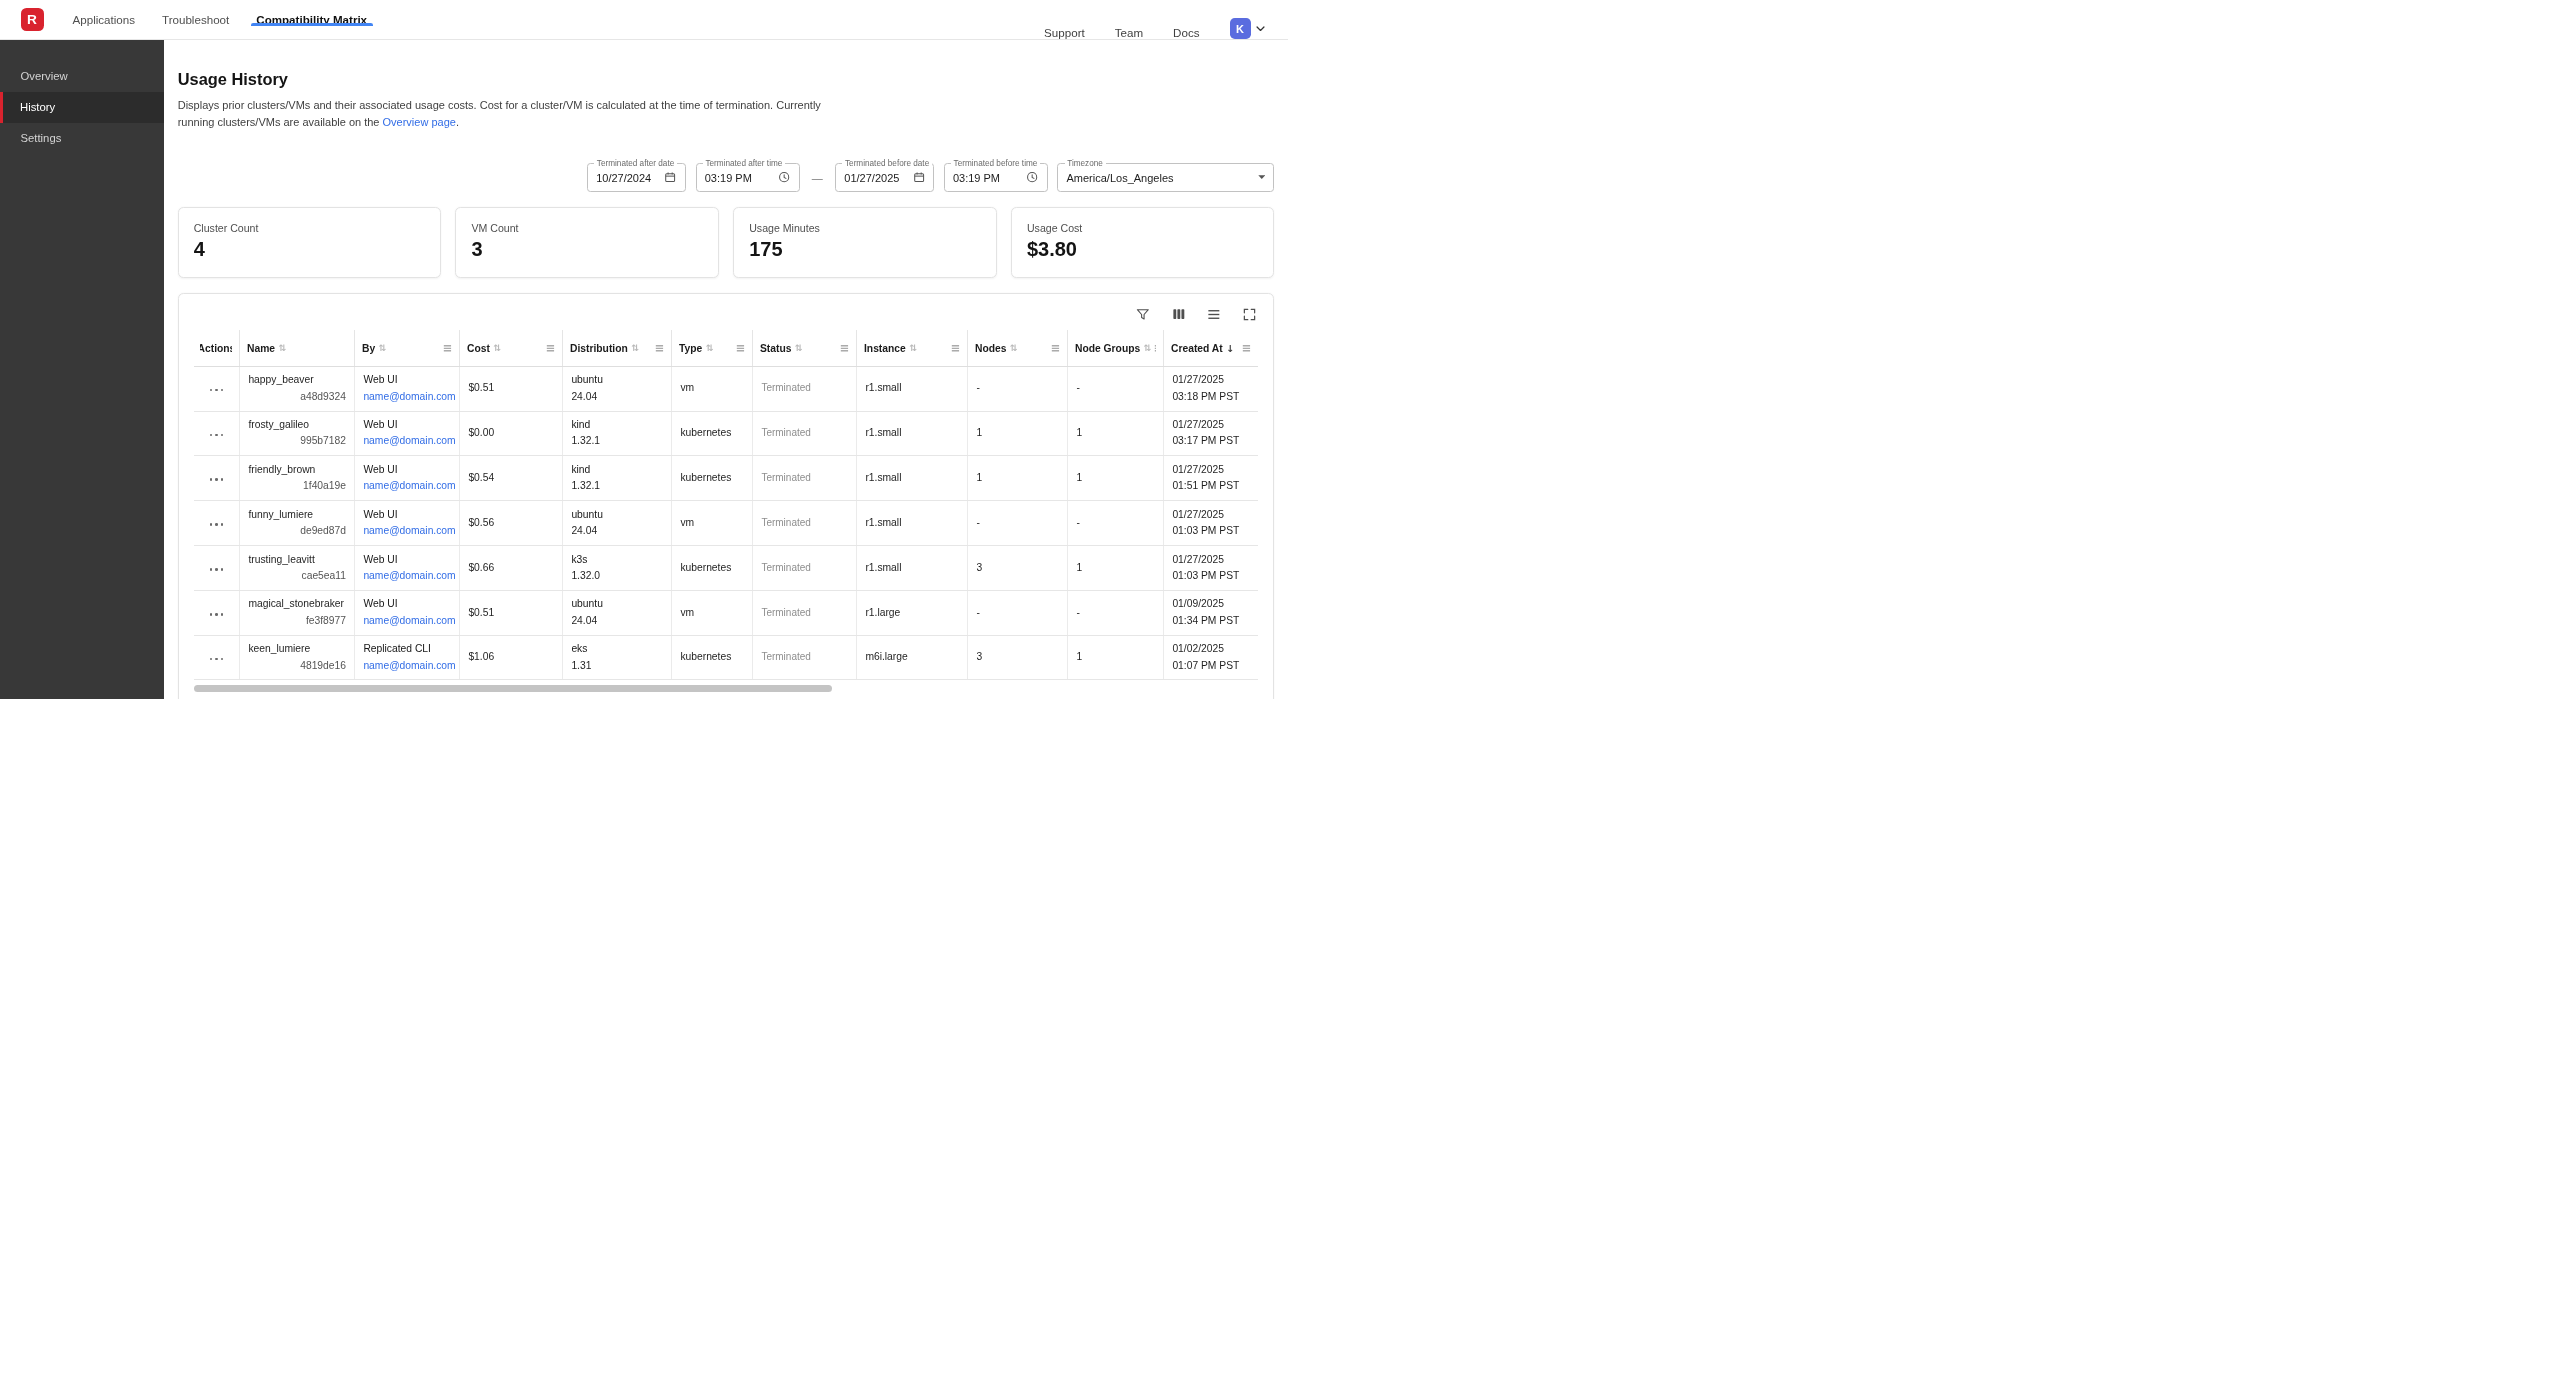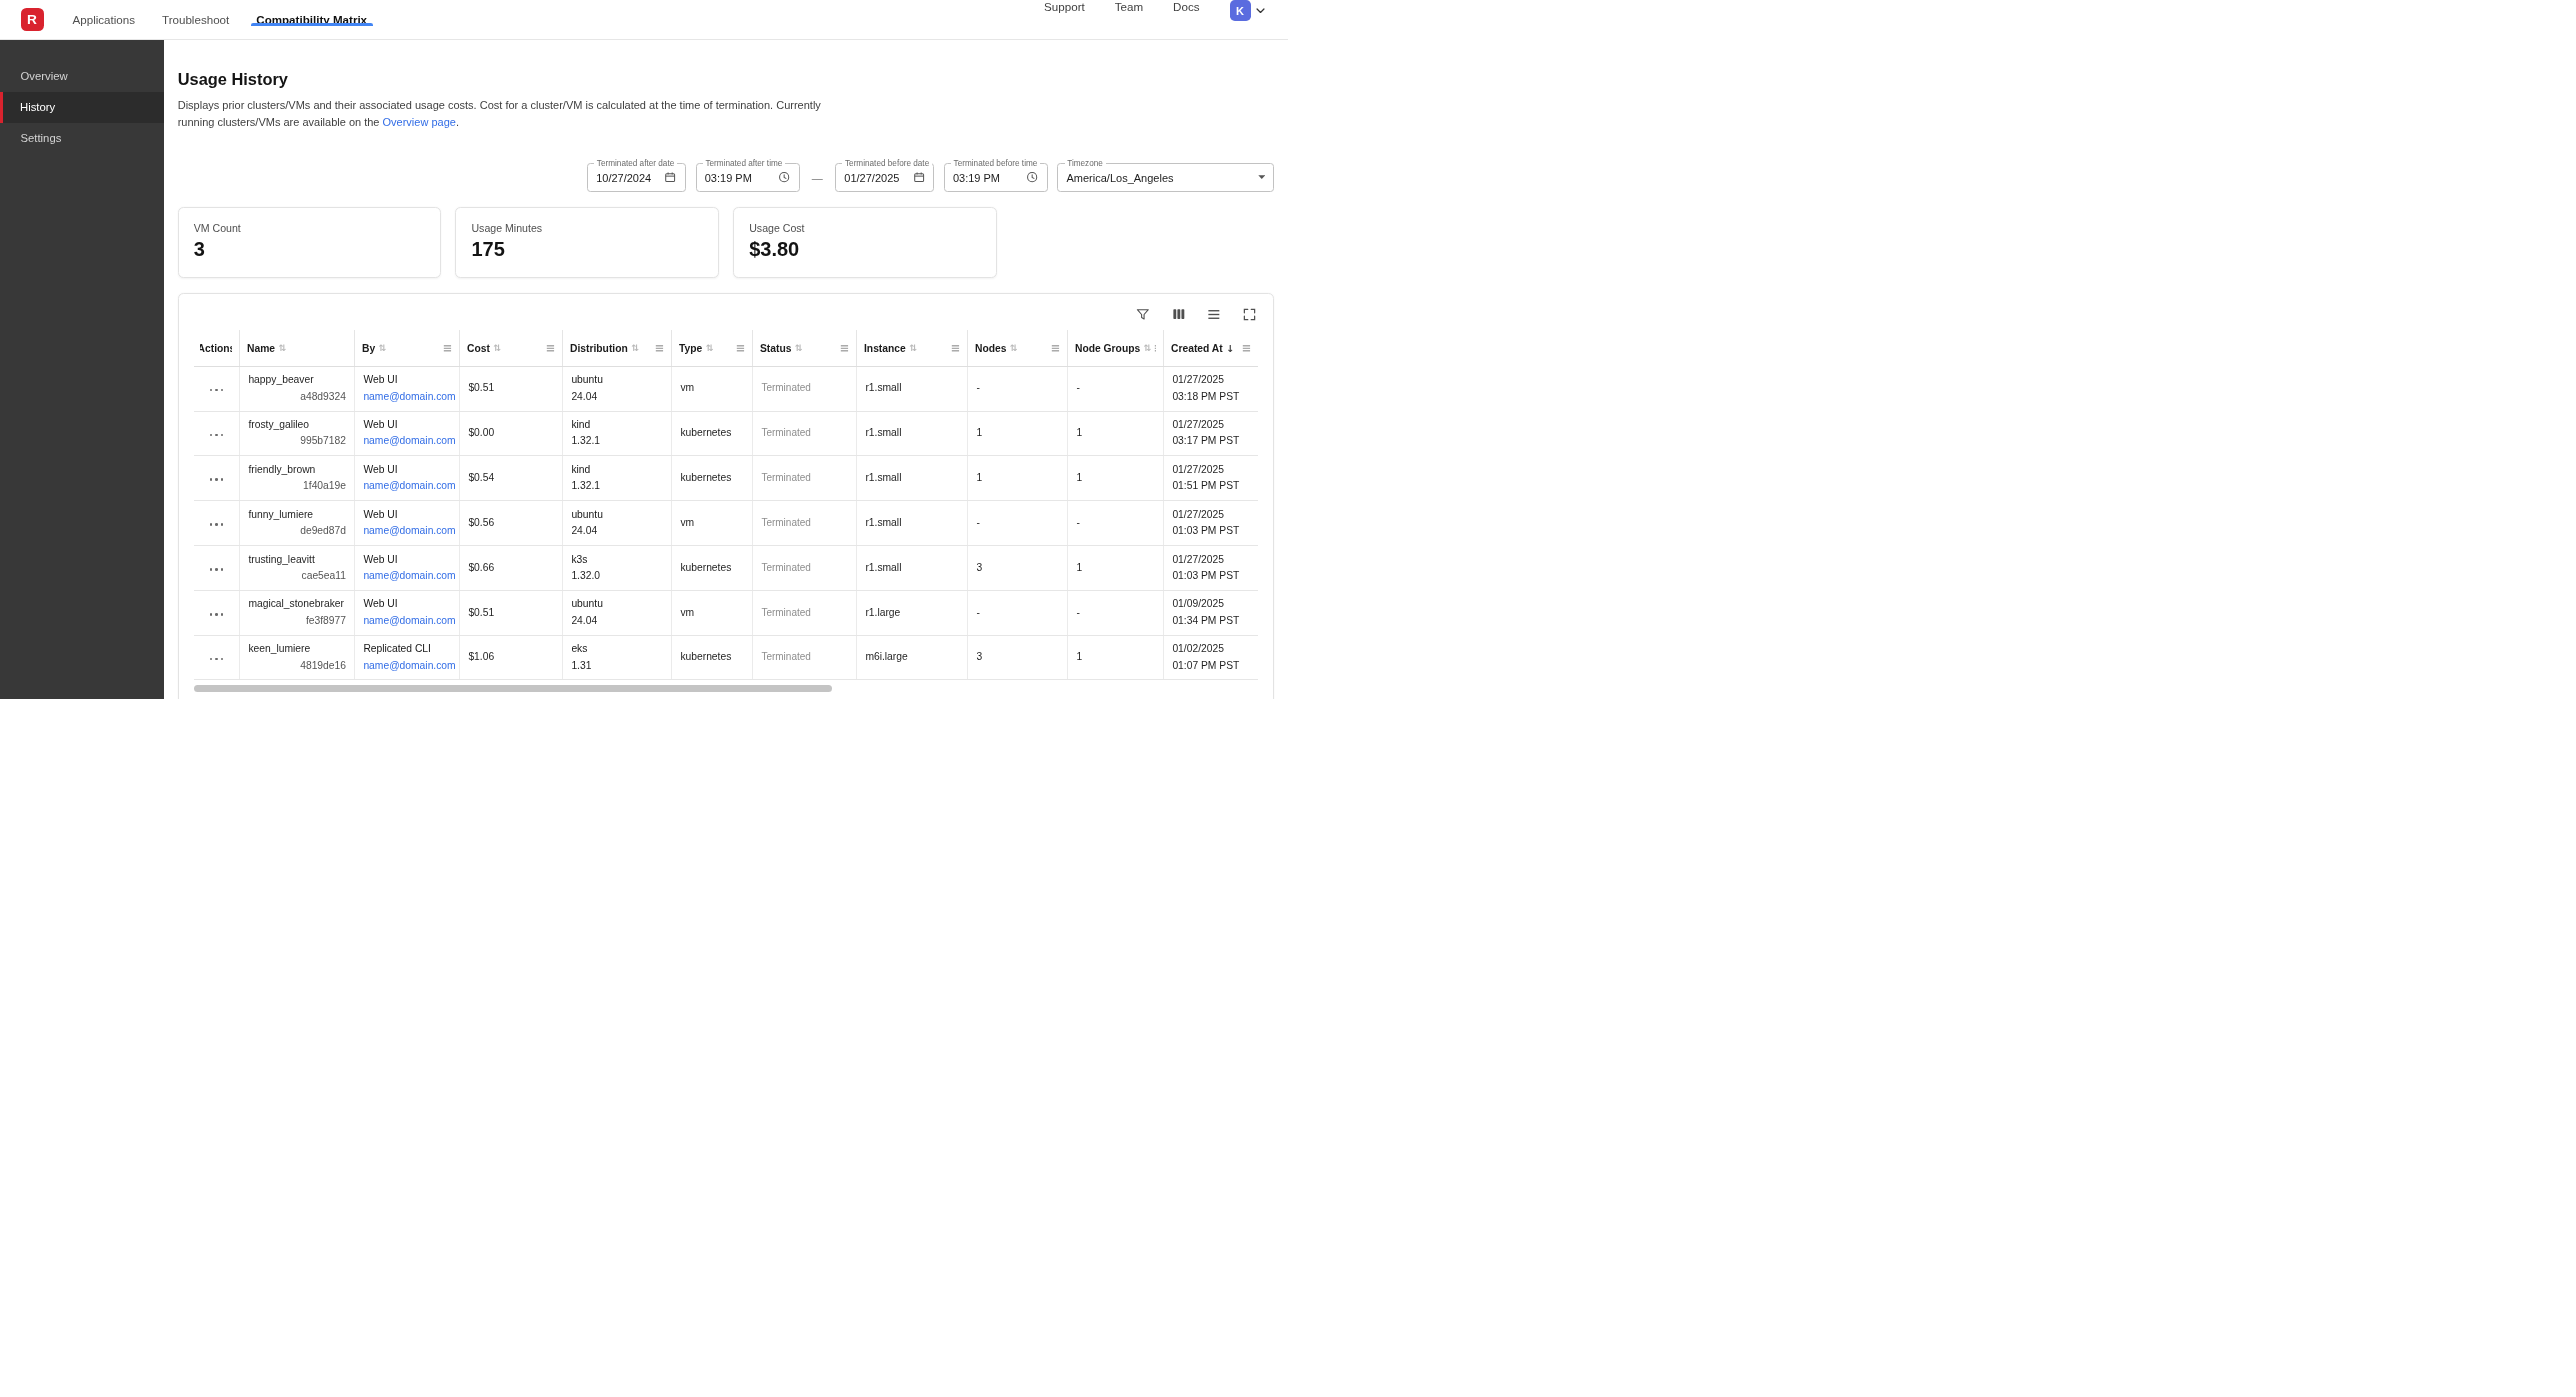--- a/index.html
+++ b/index.html
@@ -35,21 +35,21 @@
   .nav-items{display:flex;align-items:center;gap:27px;}
   .nav-item{
     display:flex;align-items:center;font-size:11.6px;color:#4f4f4f;
     cursor:pointer;position:relative;white-space:nowrap;
   }
   .nav-item.active{color:#101010;font-weight:700;}
   .nav-item.active::after{
     content:"";position:absolute;left:-5.5px;right:-5.5px;bottom:0;height:2.7px;
     background:var(--tab-underline);border-radius:2.1px 2.1px 0 0;
   }
-  .nav-right{margin-left:auto;display:flex;align-items:flex-start;gap:30px;}
+  .nav-right{margin-left:auto;display:flex;align-items:flex-end;gap:30px;}
   .nav-right .nav-link{font-size:11.6px;color:#3f3f3f;cursor:pointer;white-space:nowrap;}
   .account{display:flex;align-items:center;gap:5.5px;cursor:pointer;}
   .avatar{
     width:21px;height:21px;border-radius:4.8px;background:var(--avatar-indigo);
     display:flex;align-items:center;justify-content:center;color:#fff;
     font-size:11px;font-weight:700;
   }
 
   
   .body-row{flex:1;display:flex;min-height:0;}
@@ -236,20 +236,24 @@
           <span class="f-icon">
             <svg width="7.5" height="4.8" viewBox="0 0 11 7">
                 <path d="M0.5 0.5 L5.5 6 L10.5 0.5 Z" fill="#555"></path>
               </svg>
           </span>
         </div>
       </div>
 
       <div class="stats">
         <div class="stat-card">
+          <div class="stat-label">Cluster Count</div>
+          <div class="stat-value">4</div>
+        </div>
+        <div class="stat-card">
           <div class="stat-label">VM Count</div>
           <div class="stat-value">3</div>
         </div>
         <div class="stat-card">
           <div class="stat-label">Usage Minutes</div>
           <div class="stat-value">175</div>
         </div>
         <div class="stat-card">
           <div class="stat-label">Usage Cost</div>
           <div class="stat-value">$3.80</div>

